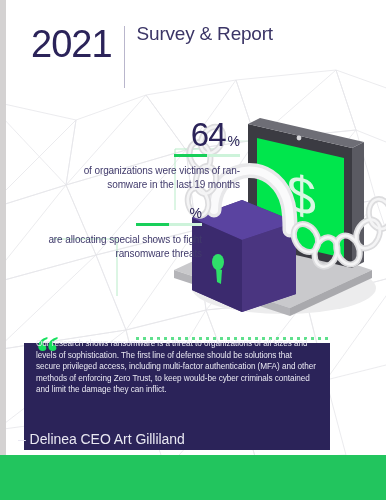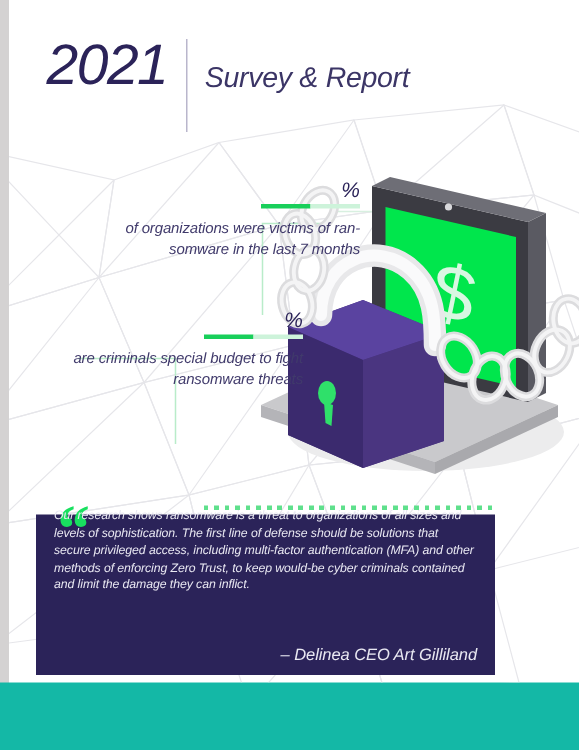--- a/index.html
+++ b/index.html
@@ -11,22 +11,21 @@
     width: 386px;
     height: 500px;
     overflow: hidden;
     font-family: "Liberation Sans", sans-serif;
     position: relative;
   }
 
   #viewer {
     position: absolute;
     inset: 0;
-    background: #14b8a6;
-    font-style: italic;
+    background: #22c55e;
   }
 
   
   .gutter-left {
     position: absolute;
     left: 0; top: 0;
     width: 6px; height: 455px;
     background: #d4d2d2;
   }
 
@@ -75,21 +74,20 @@
     font-size: 19px;
     color: #21c55a;
     line-height: 22px;
     letter-spacing: -0.2px;
   }
   .title-dark {
     font-size: 19px;
     color: #3b3566;
     line-height: 22px;
     letter-spacing: -0.2px;
-    margin-top: 19px;
   }
   .subtitle {
     font-size: 10.5px;
     color: #5d5a7a;
     margin-top: 5px;
     letter-spacing: -0.1px;
   }
 
   
   .stat { position: absolute; }
@@ -182,25 +180,24 @@
     left: 30px;
     top: 338px;
     width: 282px;
     font-size: 8.2px;
     line-height: 11.6px;
     color: #e9e8f2;
     letter-spacing: -0.05px;
   }
   .quote-attrib {
     position: absolute;
-    left: 30px;
+    left: 12px;
     top: 431px;
     width: 282px;
-    text-align: right;
-    font-size: 11px;
+    font-size: 14px;
     color: #e9e8f2;
     letter-spacing: -0.05px;
   }
 </style>
 </head>
 <body>
 
 <div id="viewer">
 
   <div class="gutter-left"></div>
@@ -309,38 +306,39 @@
         <ellipse cx="150" cy="128" rx="11" ry="15" transform="rotate(-32 150 128)"></ellipse>
         <ellipse cx="170" cy="142" rx="11" ry="15" transform="rotate(18 170 142)"></ellipse>
         <ellipse cx="192" cy="140" rx="11" ry="15" transform="rotate(-24 192 140)"></ellipse>
         <ellipse cx="212" cy="124" rx="11" ry="15" transform="rotate(26 212 124)"></ellipse>
         <ellipse cx="224" cy="104" rx="11" ry="15" transform="rotate(-10 224 104)"></ellipse>
       </g>
     </svg>
 
     <div class="stat stat-64">
       <div class="stat-num-row">
+        <span class="stat-num">64</span>
         <span class="stat-pct">%</span>
       </div>
       <div class="rule-wrap">
         <span class="rule-green"></span>
         <span class="rule-pale"></span>
       </div>
-      <div class="stat-text">of organizations were victims of ran-somware in the last 7 months</div>
+      <div class="stat-text">of organizations were victims of ran-somware in the last 19 months</div>
     </div>
 
     <div class="stat stat-93">
       <div class="stat-num-row">
         <span class="stat-pct">%</span>
       </div>
       <div class="rule-wrap">
         <span class="rule-green"></span>
         <span class="rule-pale"></span>
       </div>
-      <div class="stat-text">are criminals special budget to fight ransomware threats</div>
+      <div class="stat-text">are allocating special shows to fight ransomware threats</div>
     </div>
 
     <div class="dashline"></div>
     <div class="quote-box"></div>
     <div class="quote-mark">“</div>
     <div class="quote-body">Our research shows ransomware is a threat to organizations of all sizes and levels of sophistication. The first line of defense should be solutions that secure privileged access, including multi-factor authentication (MFA) and other methods of enforcing Zero Trust, to keep would-be cyber criminals contained and limit the damage they can inflict.</div>
     <div class="quote-attrib">– Delinea CEO Art Gilliland</div>
 
   </div>
 </div>

